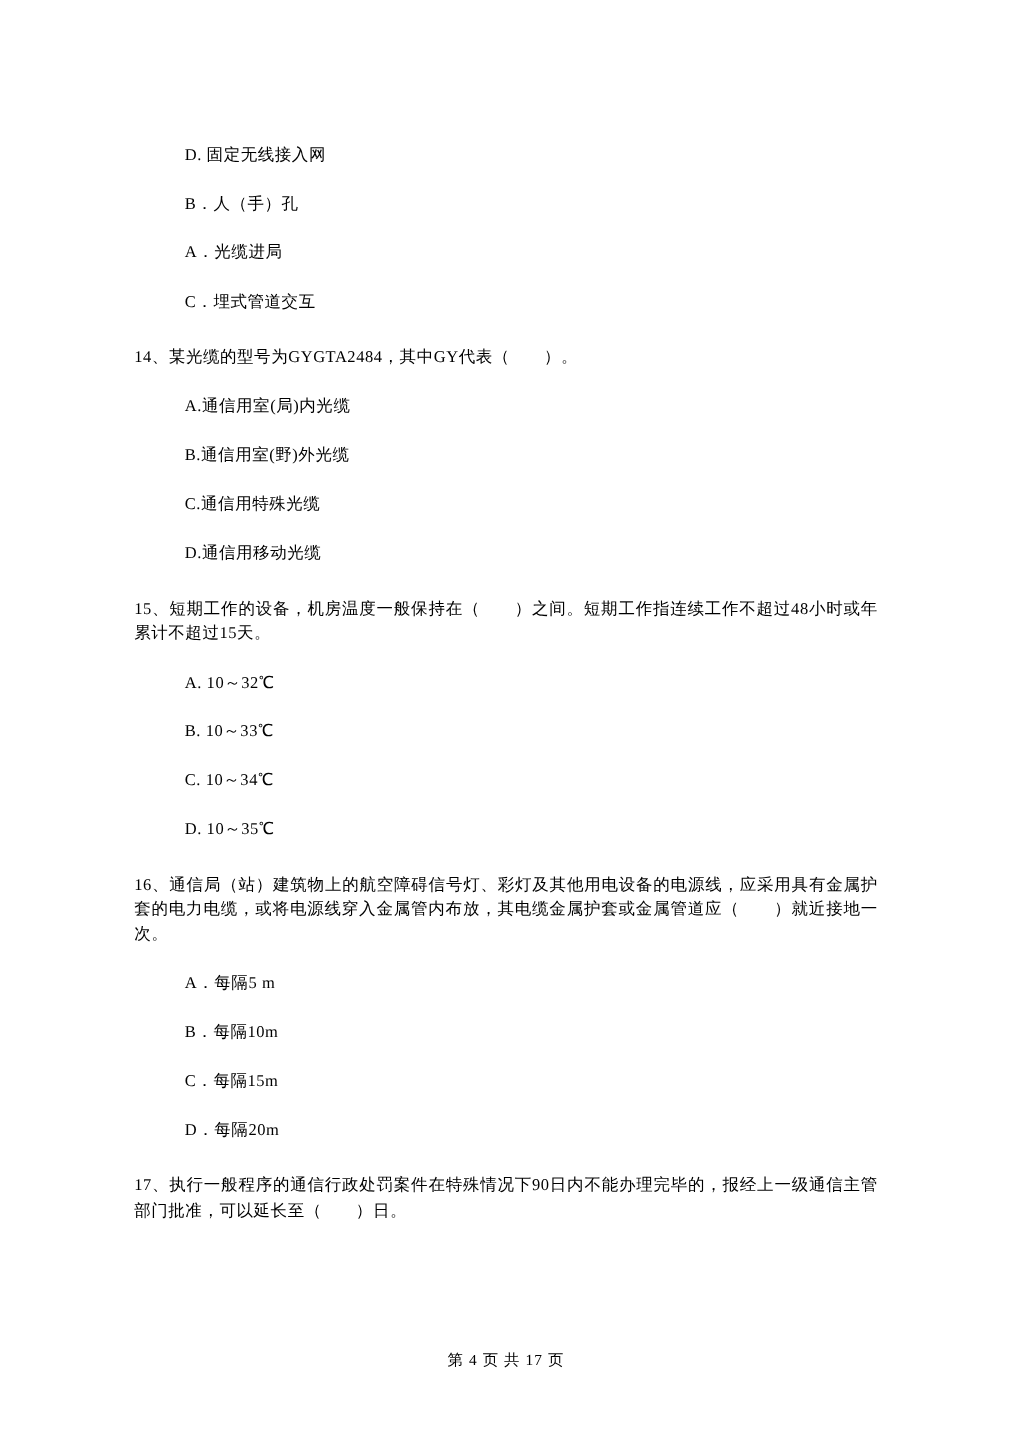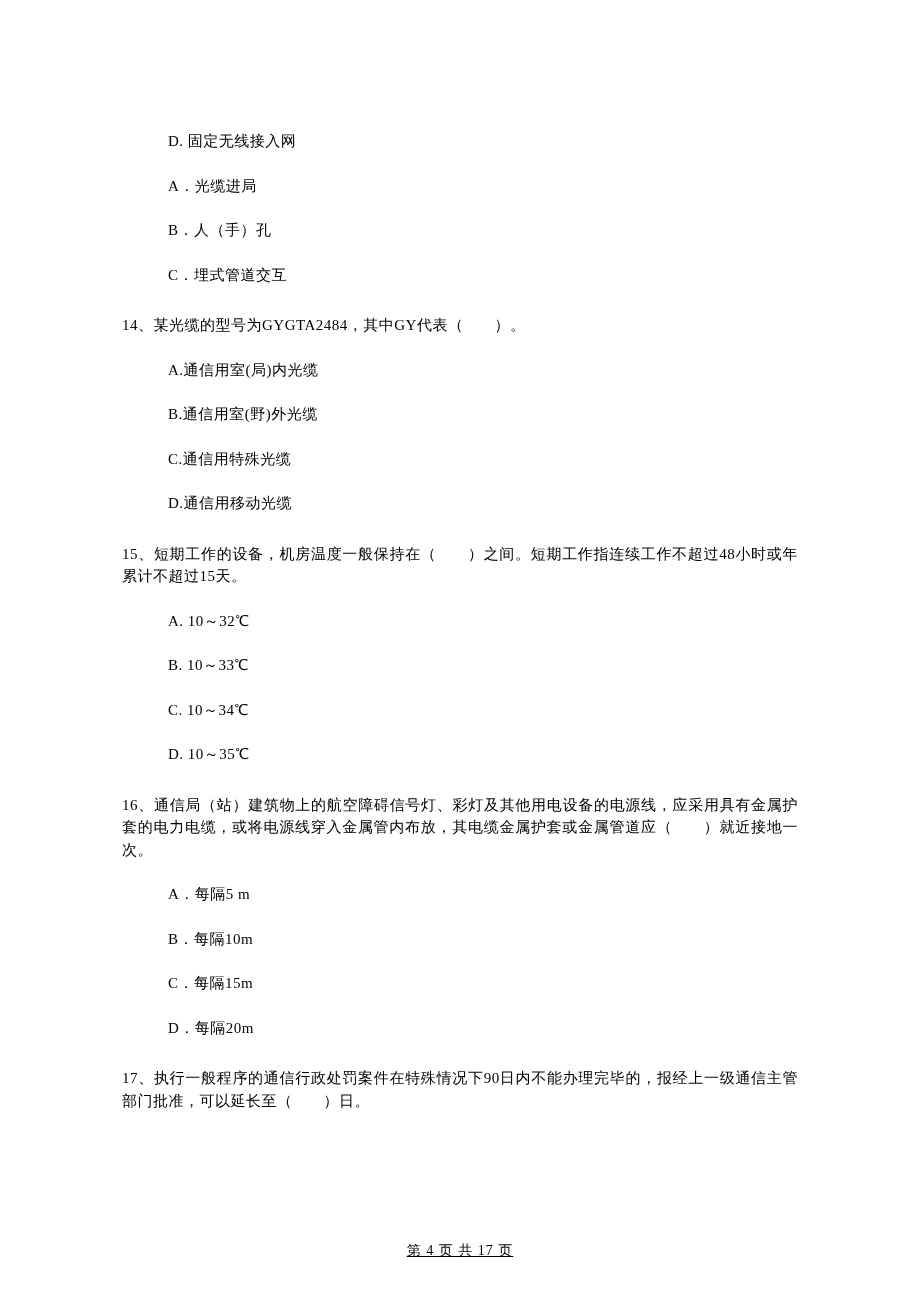--- a/index.html
+++ b/index.html
@@ -25,37 +25,36 @@
       letter-spacing: 0.5px;
     }
     .question {
       margin-top: 28px;
       margin-bottom: 22px;
       text-align: justify;
       letter-spacing: 0.5px;
     }
     .footer {
       position: absolute;
-      bottom: 42px;
+      bottom: 56px;
       width: 100%;
       text-align: center;
       font-size: 14px;
       letter-spacing: 1px;
-      text-decoration: underline;
     }
   </style>
 </head>
 <body>
 
 <div class="page-content">
 
   <div class="option">D. 固定无线接入网</div>
 
+  <div class="option">B．人（手）孔</div>
   <div class="option">A．光缆进局</div>
-  <div class="option">B．人（手）孔</div>
   <div class="option">C．埋式管道交互</div>
 
   <div class="question">14、某光缆的型号为GYGTA2484，其中GY代表（　　）。</div>
   <div class="option">A.通信用室(局)内光缆</div>
   <div class="option">B.通信用室(野)外光缆</div>
   <div class="option">C.通信用特殊光缆</div>
   <div class="option">D.通信用移动光缆</div>
 
   <div class="question">15、短期工作的设备，机房温度一般保持在（　　）之间。短期工作指连续工作不超过48小时或年累计不超过15天。</div>
   <div class="option">A. 10～32℃</div>

